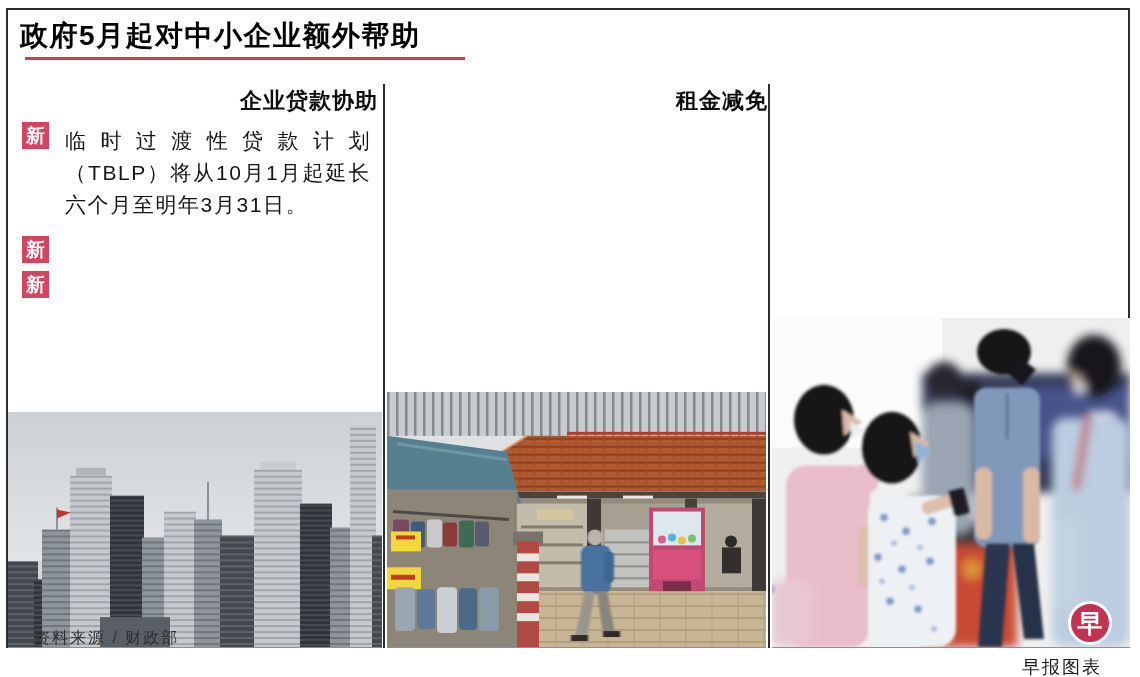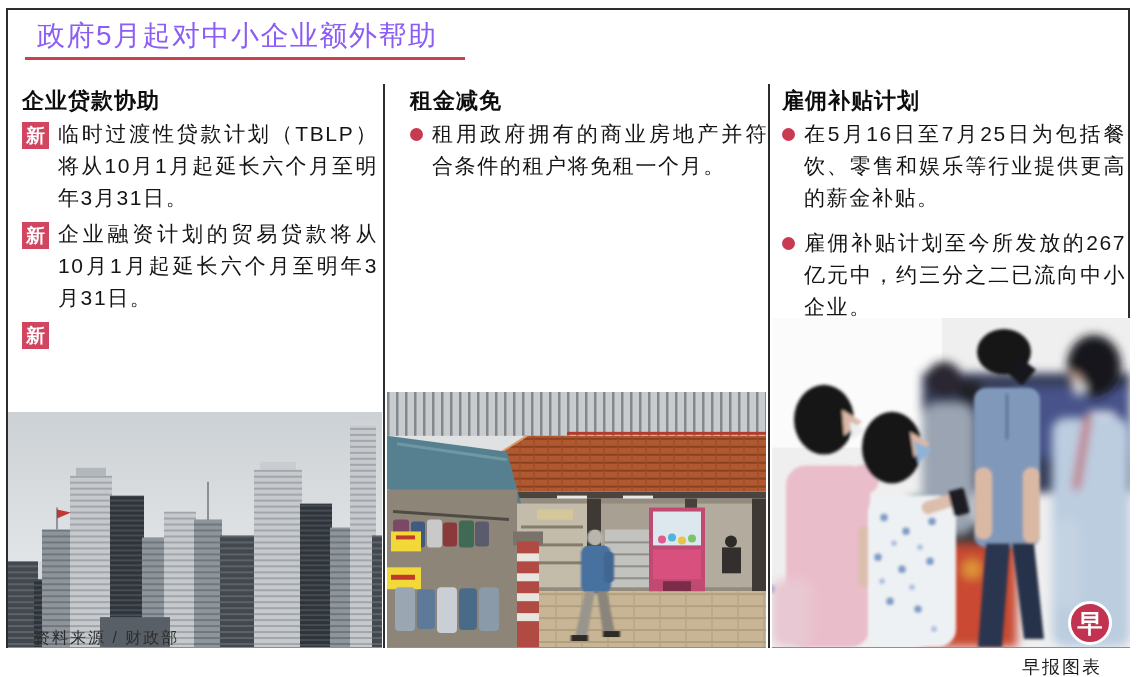--- a/index.html
+++ b/index.html
@@ -6,51 +6,51 @@
   #canvas{
     position:relative;width:1140px;height:677px;background:#ffffff;
     font-family:"Liberation Sans","DejaVu Sans",sans-serif;overflow:hidden;
     color:#141414;
   }
   .frame{
     position:absolute;left:6px;top:8px;width:1124px;height:640px;
     border:2px solid #2d2d2d;border-bottom:none;box-sizing:border-box;
   }
   .page-title{
-    position:absolute;left:37px;top:17px;font-size:28px;font-weight:normal;
-    letter-spacing:1.5px;color:#8b5cf6;white-space:nowrap;
+    position:absolute;left:20px;top:17px;font-size:28px;font-weight:bold;
+    letter-spacing:1.5px;color:#000000;white-space:nowrap;
   }
   .title-underline{
     position:absolute;left:25px;top:57px;width:440px;height:3px;background:#c9404f;
   }
   .vdiv{position:absolute;top:84px;height:564px;width:2px;background:#2d2d2d;}
   .vdiv1{left:383px;} .vdiv2{left:768px;}
 
   .col{position:absolute;top:86px;}
   .col1{left:22px;width:356px;}
   .col2{left:410px;width:358px;}
   .col3{left:782px;width:344px;}
   .col h2{
     margin:0 0 6px 0;height:26px;font-size:22px;font-weight:bold;
-    letter-spacing:1px;color:#0d0d0d;
+    letter-spacing:1px;color:#0d0d0d;text-align:right;
   }
   .item{display:flex;align-items:flex-start;gap:9px;}
   .col1 .item{margin-bottom:4px;}
   .col2 .item{margin-bottom:15px;}
   .col3 .item{margin-bottom:13px;}
   .badge{
     flex:none;width:27px;height:27px;margin-top:4px;background:#d24560;color:#ffffff;
     font-size:19px;font-weight:bold;display:flex;align-items:center;justify-content:center;
     letter-spacing:0;
   }
   .dot{
     flex:none;width:13px;height:13px;margin-top:10px;border-radius:50%;background:#c73a52;
   }
   .txt{
-    margin:0;font-size:21px;line-height:32px;letter-spacing:1.6px;color:#141414;
+    margin:7px;font-size:21px;line-height:32px;letter-spacing:1.6px;color:#141414;
     text-align:justify;text-justify:inter-character;
   }
   .photo{position:absolute;overflow:hidden;border-bottom:1px solid #8f8f8f;box-sizing:border-box;background:#dfe1e3;}
   .photo svg{display:block;width:100%;height:100%;}
   .photo1{left:8px;top:412px;width:374px;height:236px;}
   .photo2{left:387px;top:392px;width:379px;height:256px;}
   .photo3{left:772px;top:318px;width:358px;height:330px;}
 
   .source-label{
     position:absolute;left:22px;top:628px;font-size:16px;color:#2e2e2e;letter-spacing:2px;margin-left:12px;
@@ -79,46 +79,30 @@
   <div class="vdiv vdiv2"></div>
 
   <div class="col col1">
     <h2>企业贷款协助</h2>
     <div class="item">
       <span class="badge">新</span>
       <p class="txt">临时过渡性贷款计划（TBLP）将从10月1月起延长六个月至明年3月31日。</p>
     </div>
     <div class="item">
       <span class="badge">新</span>
-      <p class="txt">企业融资计划的贸易贷款将从10月1月起延长六个月至明年3月31日。</p>
     </div>
     <div class="item">
       <span class="badge">新</span>
     </div>
   </div>
 
   <div class="col col2">
     <h2>租金减免</h2>
-    <div class="item">
-      <span class="dot"></span>
-      <p class="txt">租用政府拥有的商业房地产并符合条件的租户将免租一个月。</p>
-    </div>
-  </div>
-
-  <div class="col col3">
-    <h2>雇佣补贴计划</h2>
-    <div class="item">
-      <span class="dot"></span>
-      <p class="txt">在5月16日至7月25日为包括餐饮、零售和娱乐等行业提供更高的薪金补贴。</p>
-    </div>
-    <div class="item">
-      <span class="dot"></span>
-      <p class="txt">雇佣补贴计划至今所发放的267亿元中，约三分之二已流向中小企业。</p>
-    </div>
-  </div>
+  </div>
+
 
   <div class="photo photo1">
     <svg viewBox="0 0 374 236" preserveAspectRatio="none">
       <defs>
         <linearGradient id="sky" x1="0" y1="0" x2="0" y2="1">
           <stop offset="0" stop-color="#ccd1d5"></stop>
             <stop offset="1" stop-color="#eef0f1"></stop>
         </linearGradient>
         <pattern id="bLight" width="6" height="6" patternUnits="userSpaceOnUse">
           <rect width="6" height="6" fill="#c6cacd"></rect>

